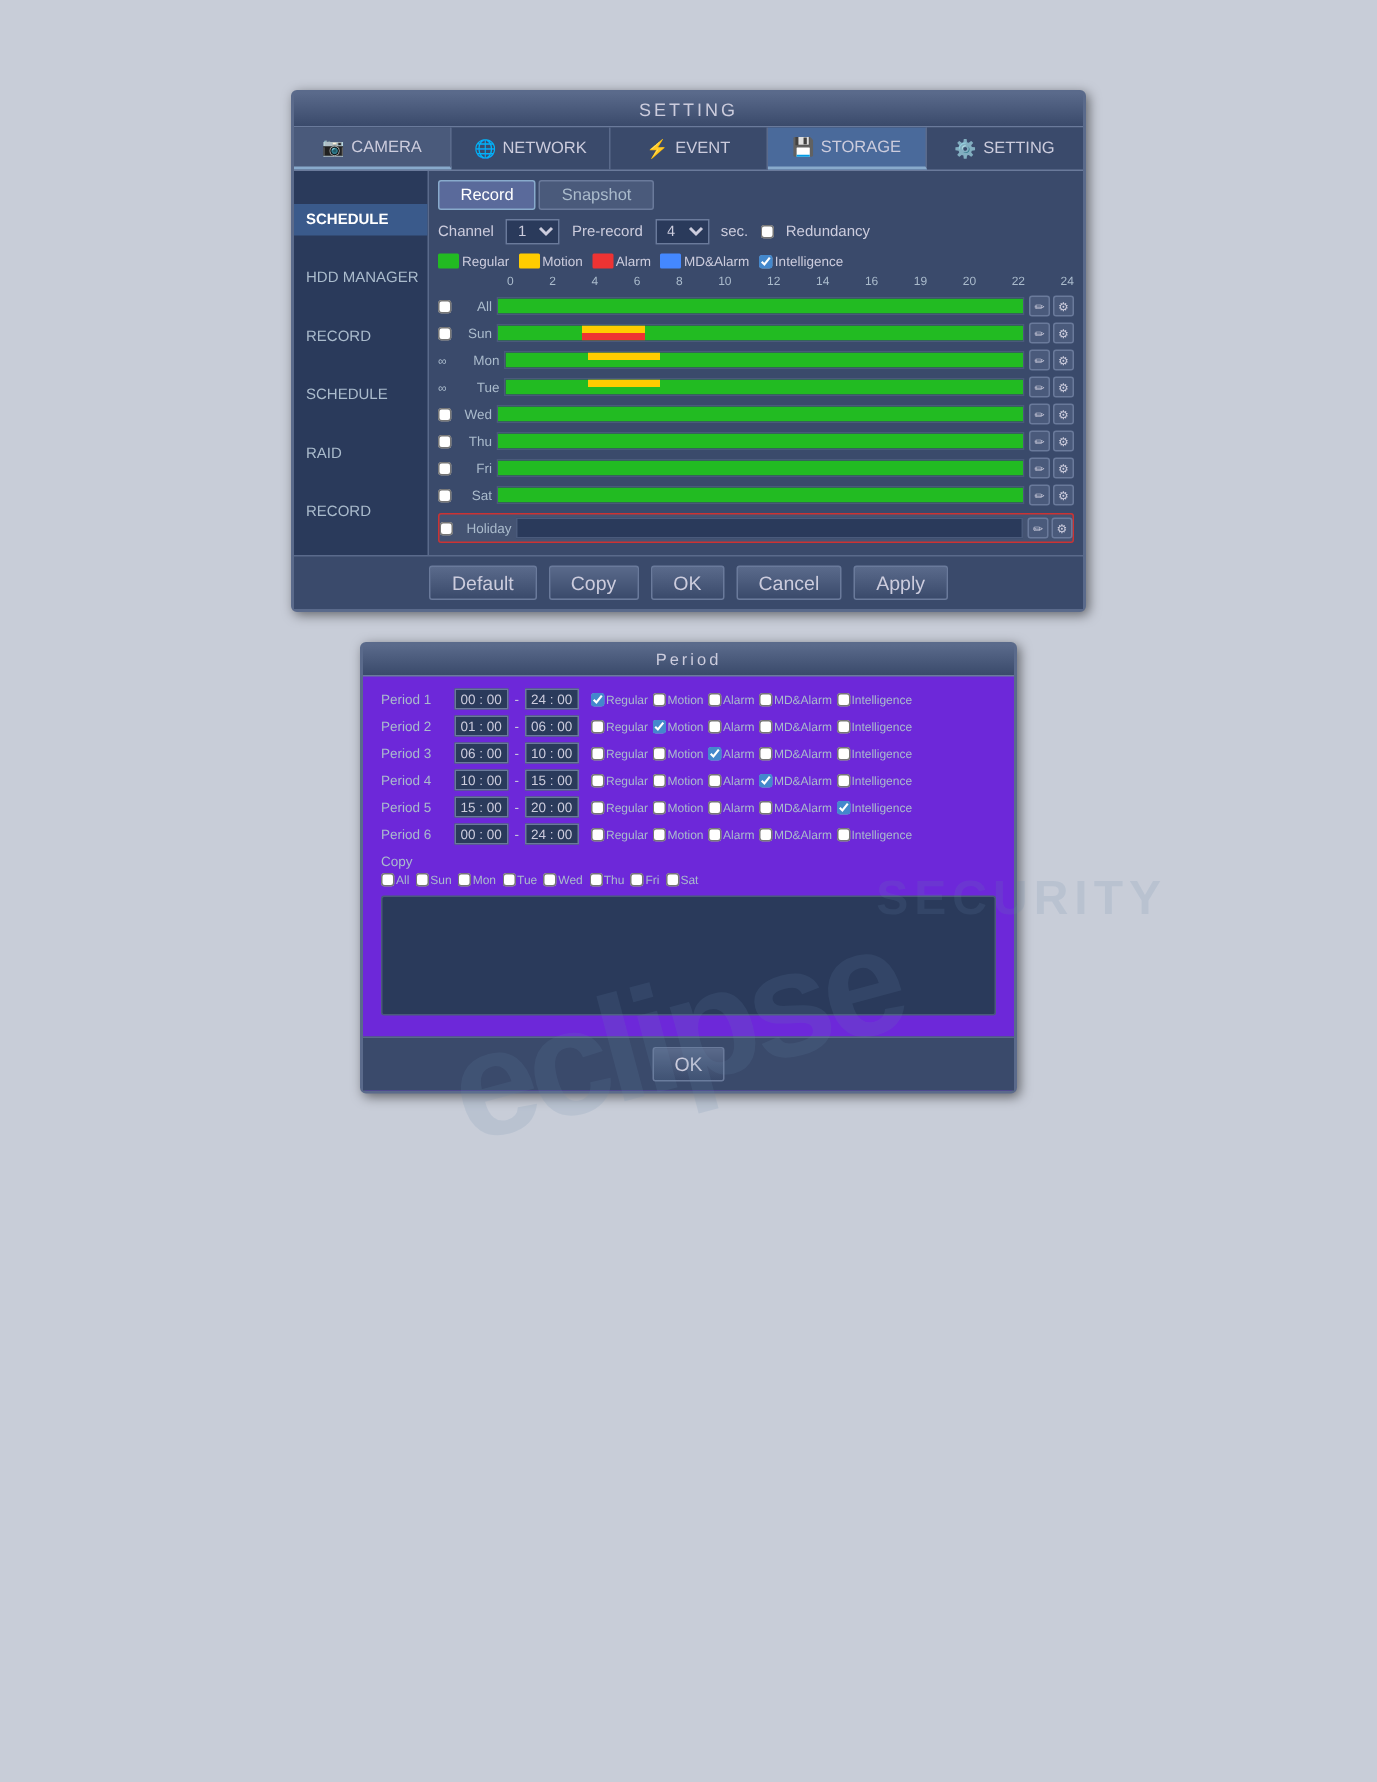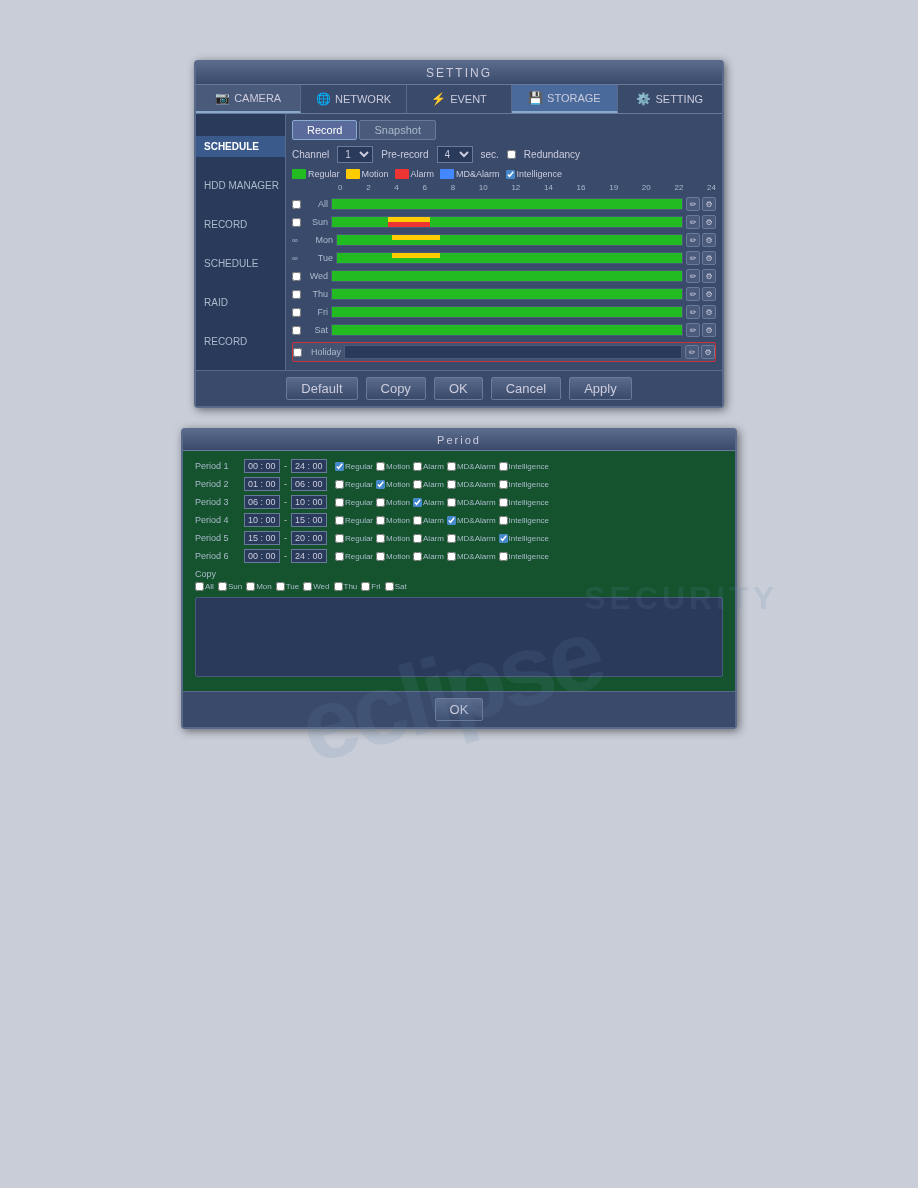--- a/index.html
+++ b/index.html
@@ -289,22 +289,22 @@
       background: linear-gradient(180deg, #5a6a8b 0%, #3a4a6b 100%);
       color: #ccd;
       border: 1px solid #6a7a9b;
       border-radius: 2px;
       font-size: 13px;
       cursor: pointer;
     }
 
     
     .period-dialog {
-      width: 556px;
-      background: #14532d;
+      width: 438px;
+      background: #6d28d9;
       border: 2px solid #5a6a8b;
       border-radius: 4px;
       box-shadow: 2px 2px 8px rgba(0,0,0,0.5);
     }
     .dialog-title {
       background: linear-gradient(180deg, #5a6a8b 0%, #3a4a6b 100%);
       text-align: center;
       padding: 4px;
       color: #ccd;
       font-size: 11px;

